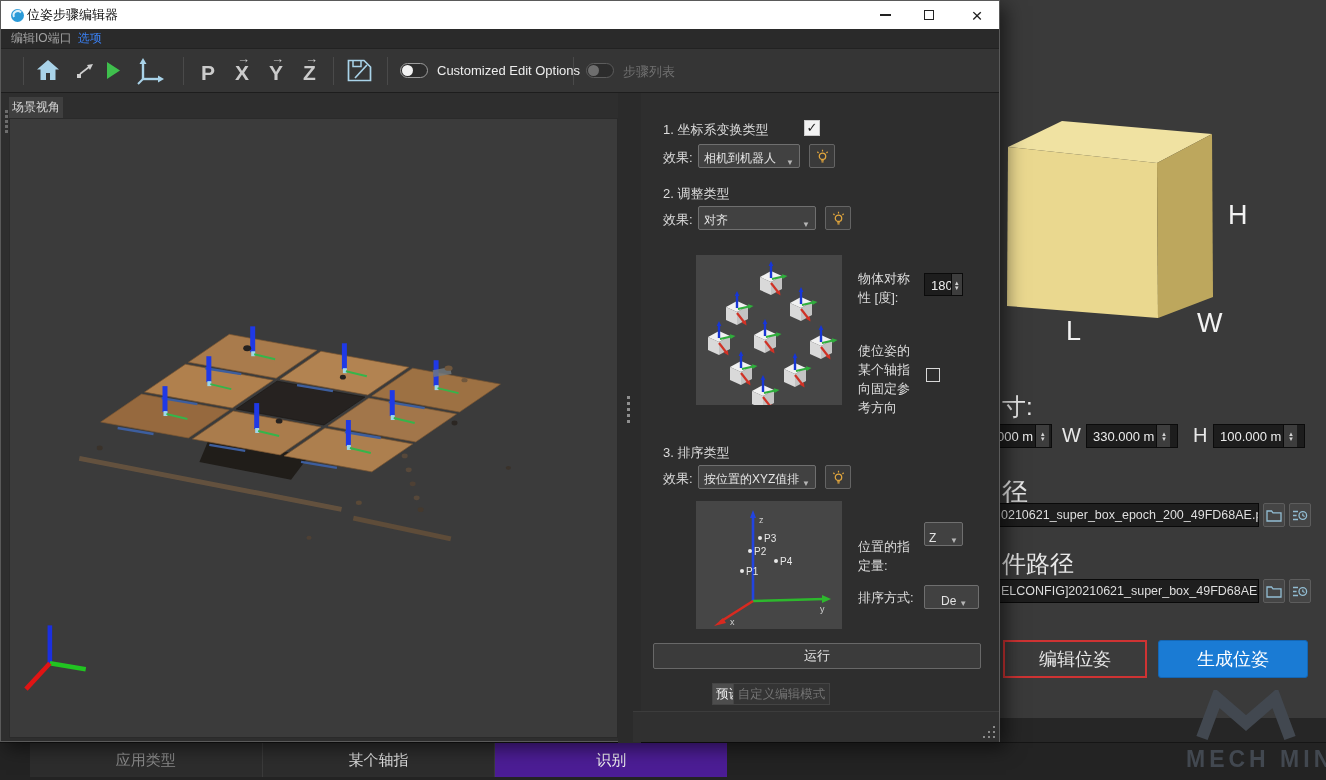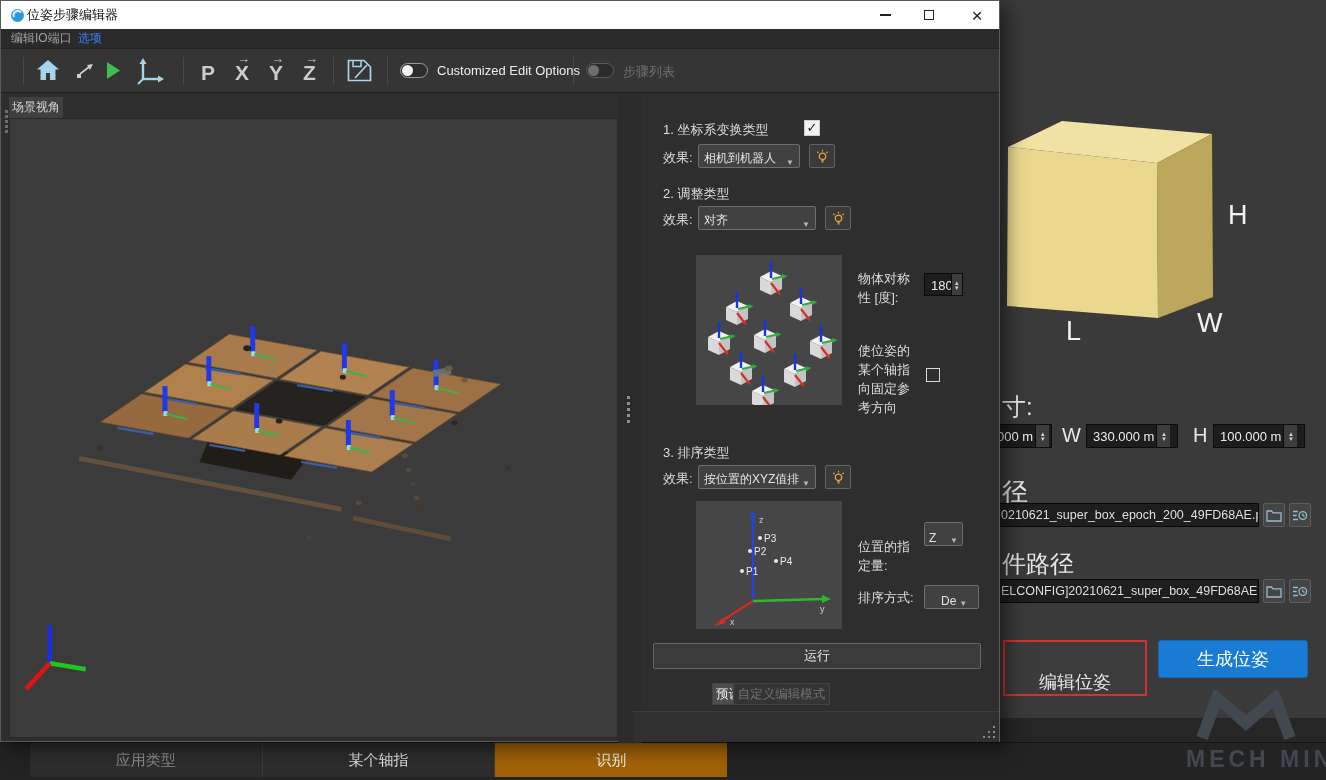--- a/index.html
+++ b/index.html
@@ -10,27 +10,27 @@
   
   .right-band{left:1000px;top:718px;width:326px;height:62px;background:#262626;}
   .bottom-band{left:0;top:742px;width:1326px;height:38px;background:#232323;border-top:1px solid #151515;}
   .app-heading{color:#e8e8e8;font-size:24px;white-space:nowrap;}
   .dimrow{display:flex;align-items:center;gap:6px;color:#e8e8e8;font-size:20px;}
   .spin{display:flex;align-items:stretch;background:#1d1d1d;border:1px solid #0b0b0b;height:24px;color:#ececec;font-size:13px;}
   .spin .val{padding:4px 2px 0 6px;white-space:nowrap;overflow:hidden;}
   .spin .btns{width:14px;background:#3d3d3d;border-left:1px solid #0b0b0b;display:flex;flex-direction:column;align-items:center;justify-content:center;color:#d5d5d5;line-height:5px;font-size:7px;}
   .path-input{background:#1e1e1e;border:1px solid #090909;height:24px;color:#dfdfdf;font-size:12.5px;display:flex;align-items:center;padding:0 5px;white-space:nowrap;overflow:hidden;}
   .icon-btn{width:22px;height:24px;background:#454545;border:1px solid #5d5d5d;border-radius:2px;display:flex;align-items:center;justify-content:center;}
-  .btn-edit{left:1003px;top:640px;width:144px;height:56px;background:#3b3b3b;border:2px solid #cf3333;color:#e8e8e8;font-size:18px;display:flex;align-items:flex-end;justify-content:center;}
+  .btn-edit{left:1003px;top:640px;width:144px;height:38px;background:#3b3b3b;border:2px solid #cf3333;color:#e8e8e8;font-size:18px;display:flex;align-items:center;justify-content:center;}
   .btn-gen{left:1158px;top:640px;width:150px;height:38px;background:#1a7bd4;border:1px solid #1466b4;border-radius:3px;color:#fff;font-size:18px;display:flex;align-items:center;justify-content:center;}
   .bottom-tabs{left:30px;top:743px;width:697px;height:34px;background:#2d2d2d;display:flex;}
   .btab{flex:1;display:flex;align-items:center;justify-content:center;color:#dedede;font-size:15px;border-right:1px solid #3b3b3b;}
   .btab:last-child{border-right:none;}
   .btab.dim{color:#8a8a8a;}
-  .btab.sel{background:#a16207;color:#f0f0f0;justify-content:center;}
+  .btab.sel{background:#4c1d95;color:#f0f0f0;justify-content:center;}
   .watermark-text{left:1186px;top:746px;color:#424850;font-size:23px;font-weight:bold;letter-spacing:4px;white-space:nowrap;}
 
   
   .editor{left:0;top:0;width:1000px;height:742px;background:#2e2e2e;border:1px solid #5a5a5a;box-shadow:6px 6px 18px rgba(0,0,0,.55);}
   .titlebar{left:0;top:0;width:998px;height:28px;background:#ffffff;display:flex;align-items:center;}
   .title-text{color:#111;font-size:13px;margin-left:2px;}
   .win-ctl{position:absolute;top:0;width:34px;height:28px;display:flex;align-items:center;justify-content:center;}
   .min-glyph{width:11px;height:2px;background:#222;}
   .max-glyph{width:10px;height:10px;border:1.4px solid #222;}
   .close-glyph{color:#222;font-size:19px;line-height:19px;}

